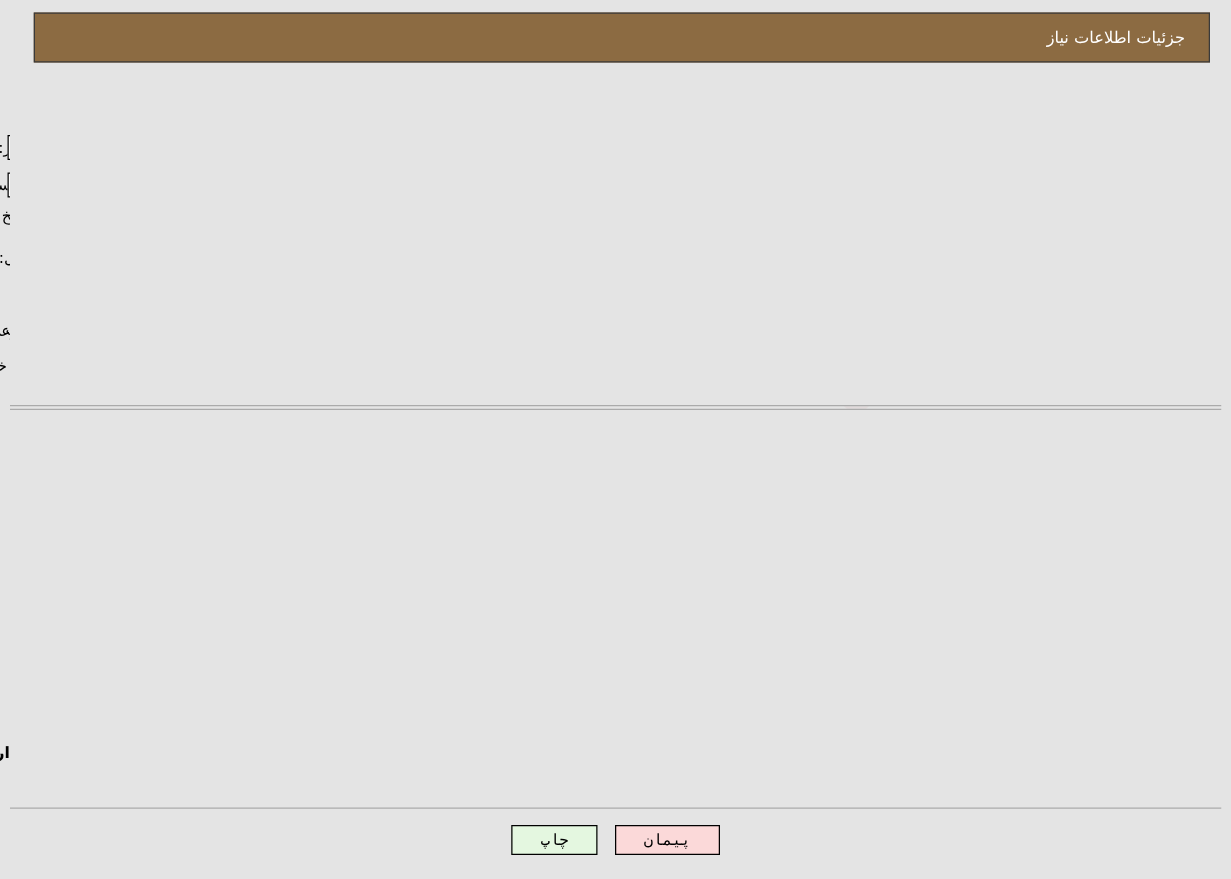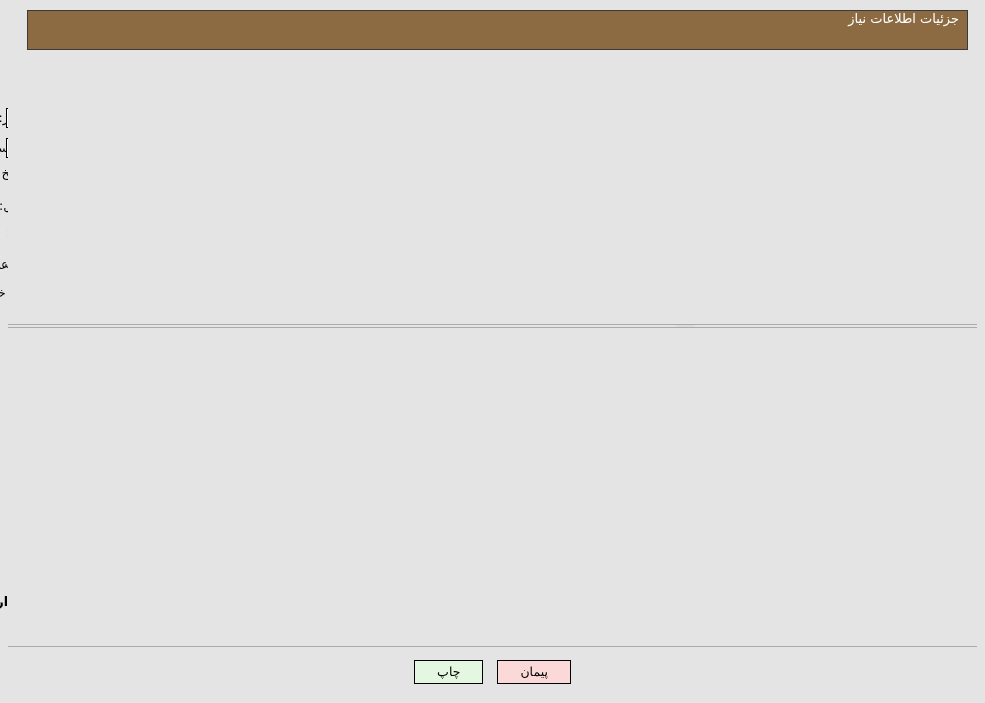--- a/index.html
+++ b/index.html
@@ -51,22 +51,22 @@
     font-size: 20px; color:#cfcfcf; direction:ltr; letter-spacing:3px;
   }
 
   
   .header-bar {
     position: absolute;
     left: 27px; top: 10px;
     width: 941px; height: 40px;
     background: #8c6b42;
     border: 1px solid #3a3a3a;
-    display: flex; 
-    padding: 0 8px;
+    display: flex; align-items: center;
+    padding: 0 19px;
     z-index: 3;
   }
   .header-title {
     color: #ffffff;
     font-size: 13px;
     font-weight: normal;
   }
 
   
   .panel {
@@ -178,21 +178,21 @@
     position: absolute;
     left: 0; right: 0; top: 660px;
     display: flex; justify-content: center; gap: 14px;
     z-index: 3;
   }
   .btn {
     border: 1px solid #000;
     font-size: 12.5px;
     padding: 3px 22px;
     cursor: pointer;
-    font-family: Liberation Serif, serif;
+    font-family: Liberation Mono, monospace;
   }
   .btn-print { background: #e4f7e0; }
   .btn-back  { background: #fbd9d9; }
 </style>
 </head>
 <body>
 
 <div id="page">
 
   <div class="watermark">

